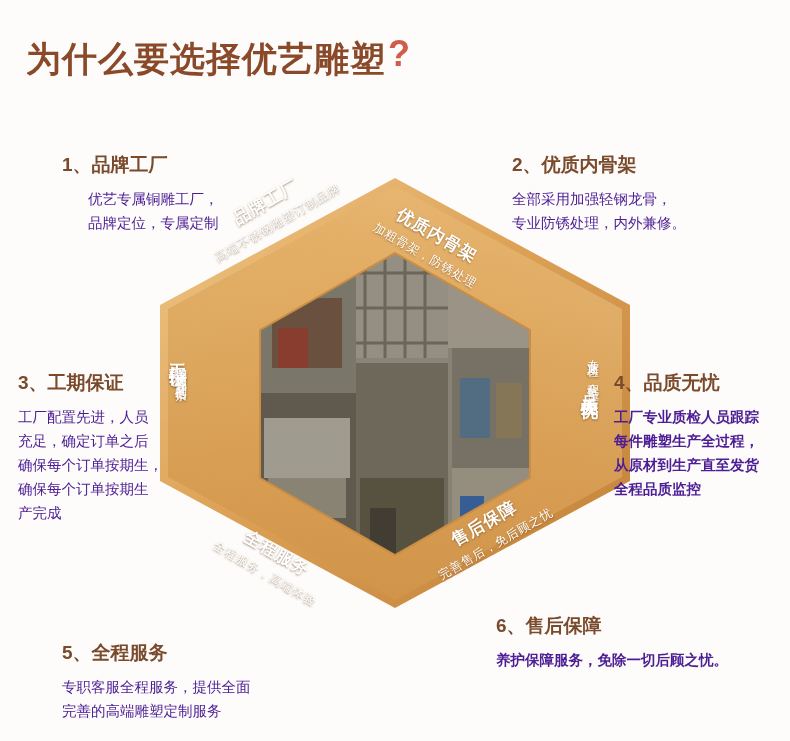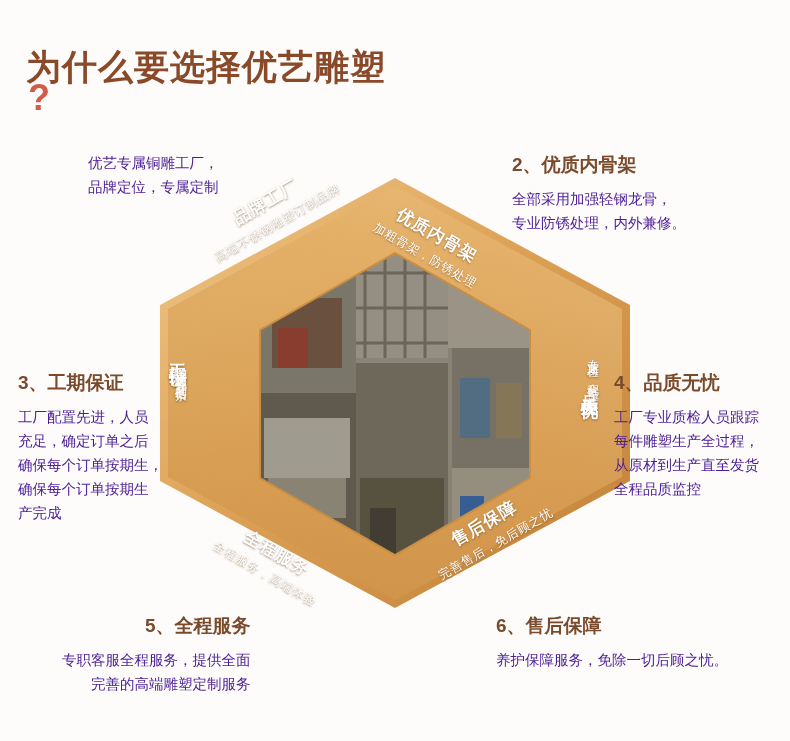--- a/index.html
+++ b/index.html
@@ -19,24 +19,23 @@
     left: 0; top: 0;
     width: 790px;
     height: 741px;
     background: #fdfcfa;
   }
 
   
   #title-row {
     position: absolute;
     left: 26px;
-    top: 49px;
+    top: 40px;
     display: flex;
-    align-items: flex-start;
-    flex-direction: column;
+    align-items: flex-end;
   }
   #title-text {
     font-size: 35px;
     font-weight: bold;
     color: #8a4a2a;
     letter-spacing: 1px;
     line-height: 1;
     white-space: nowrap;
   }
   #title-qmark {
@@ -138,27 +137,27 @@
     color: #4c1d95;
     line-height: 1.65;
   }
   .block.num-1 { left: 62px; top: 152px; }
   .block.num-1 .b-body { padding-left: 26px; }
   .block.num-2 { left: 512px; top: 152px; }
   .block.num-3 { left: 18px; top: 370px; }
   .block.num-4 { left: 614px; top: 370px; }
   .block.num-4 .b-head { text-align: left; }
   .block.num-4 .b-body { width: 170px; }
-  .block.num-5 { left: 62px; top: 613px; text-align: right; }
+  .block.num-5 { left: 62px; top: 640px; }
   .block.num-6 { left: 496px; top: 613px; }
   .block.num-6 .b-body { width: 300px; }
 
   .b-body div { white-space: nowrap; }
   .block.num-4 .b-body div,
-  .block.num-6 .b-body div { white-space: normal; }
+  .block.num-6 .b-body div { white-space: normal; font-weight: bold; }
 </style>
 </head>
 <body>
 
 <div id="page">
 
   <div id="title-row">
     <span id="title-text">为什么要选择优艺雕塑</span>
     <span id="title-qmark">?</span>
   </div>
@@ -254,20 +253,23 @@
       <div class="rl-sub">全程服务，高端体验</div>
     </div>
 
     <div class="ring-label" id="rl-6">
       <div class="rl-title">售后保障</div>
       <div class="rl-sub">完善售后，免后顾之忧</div>
     </div>
   </div>
 
   <div class="block num-1">
+    <div class="b-head">
+      <span>1、</span><span>品牌工厂</span>
+    </div>
     <div class="b-body">
       <div>优艺专属铜雕工厂，</div>
       <div>品牌定位，专属定制</div>
     </div>
   </div>
 
   <div class="block num-2">
     <div class="b-head">
       <span>2、</span><span>优质内骨架</span>
     </div>

